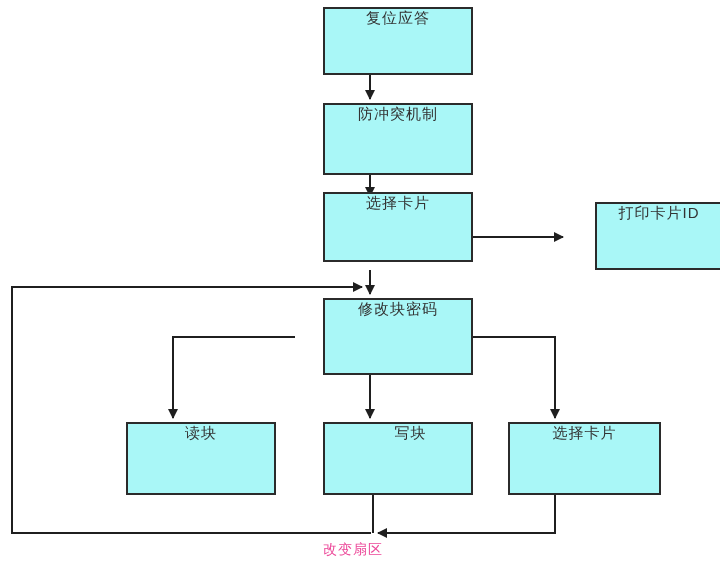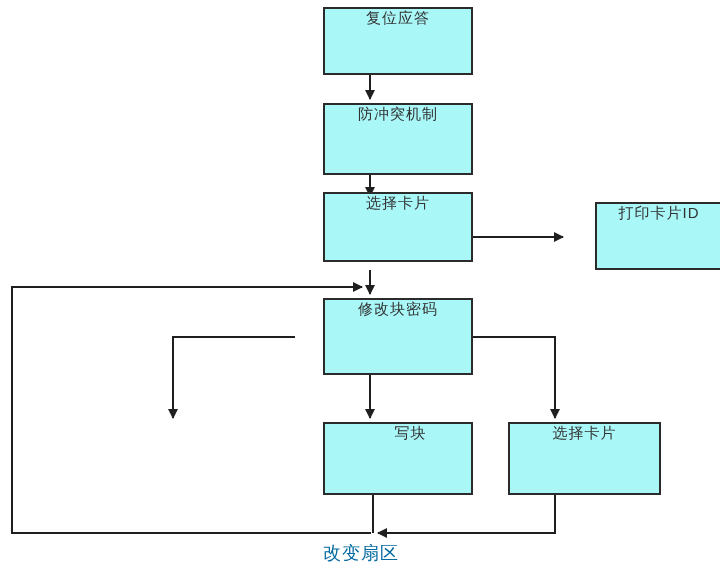--- a/index.html
+++ b/index.html
@@ -43,23 +43,23 @@
   .node-print-card-id    { left: 567px; top: 202px; width: 128px; height: 68px; }
   .node-three-pass-auth  { left: 295px; top: 298px; width: 150px; height: 77px; }
   .node-read-block       { left: 98px;  top: 422px; width: 150px; height: 73px; }
   .node-write-block      { left: 295px; top: 422px; width: 150px; height: 73px; padding-left: 25px; }
   .node-modify-password  { left: 480px; top: 422px; width: 153px; height: 73px; }
   .edge-label {
     position: absolute;
     left: 323px;
     top: 541px;
     width: 76px;
-    text-align: center;
-    font-size: 18px;
-    color: #0369a1;
+    text-align: left;
+    font-size: 14px;
+    color: #ec4899;
     letter-spacing: 1px;
   }
 </style>
 </head>
 <body>
 
 <div class="canvas">
 
   <svg class="connectors" viewBox="0 0 720 569" xmlns="http://www.w3.org/2000/svg">
     <defs>
@@ -104,20 +104,23 @@
   </div>
 
   <div class="node node-print-card-id">
     <span>打印卡片ID</span>
   </div>
 
   <div class="node node-three-pass-auth">
     <span>修改块密码</span>
   </div>
 
+  <div class="node node-read-block">
+    <span>读块</span>
+  </div>
 
   <div class="node node-write-block">
     <span>写块</span>
   </div>
 
   <div class="node node-modify-password">
     <span>选择卡片</span>
   </div>
 
   <div class="edge-label">改变扇区</div>

